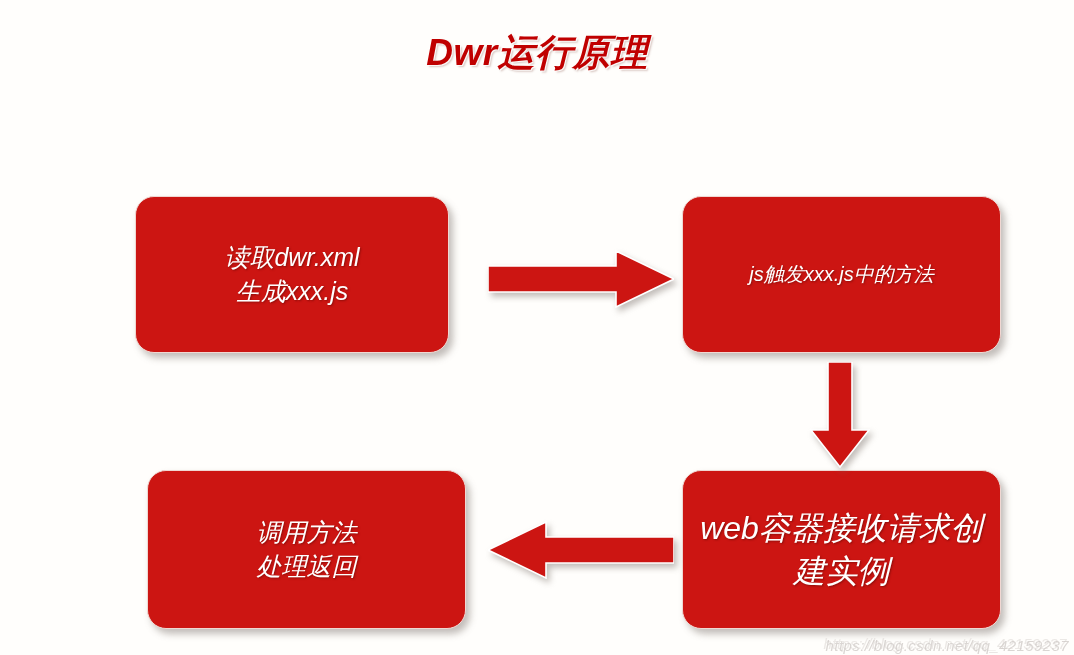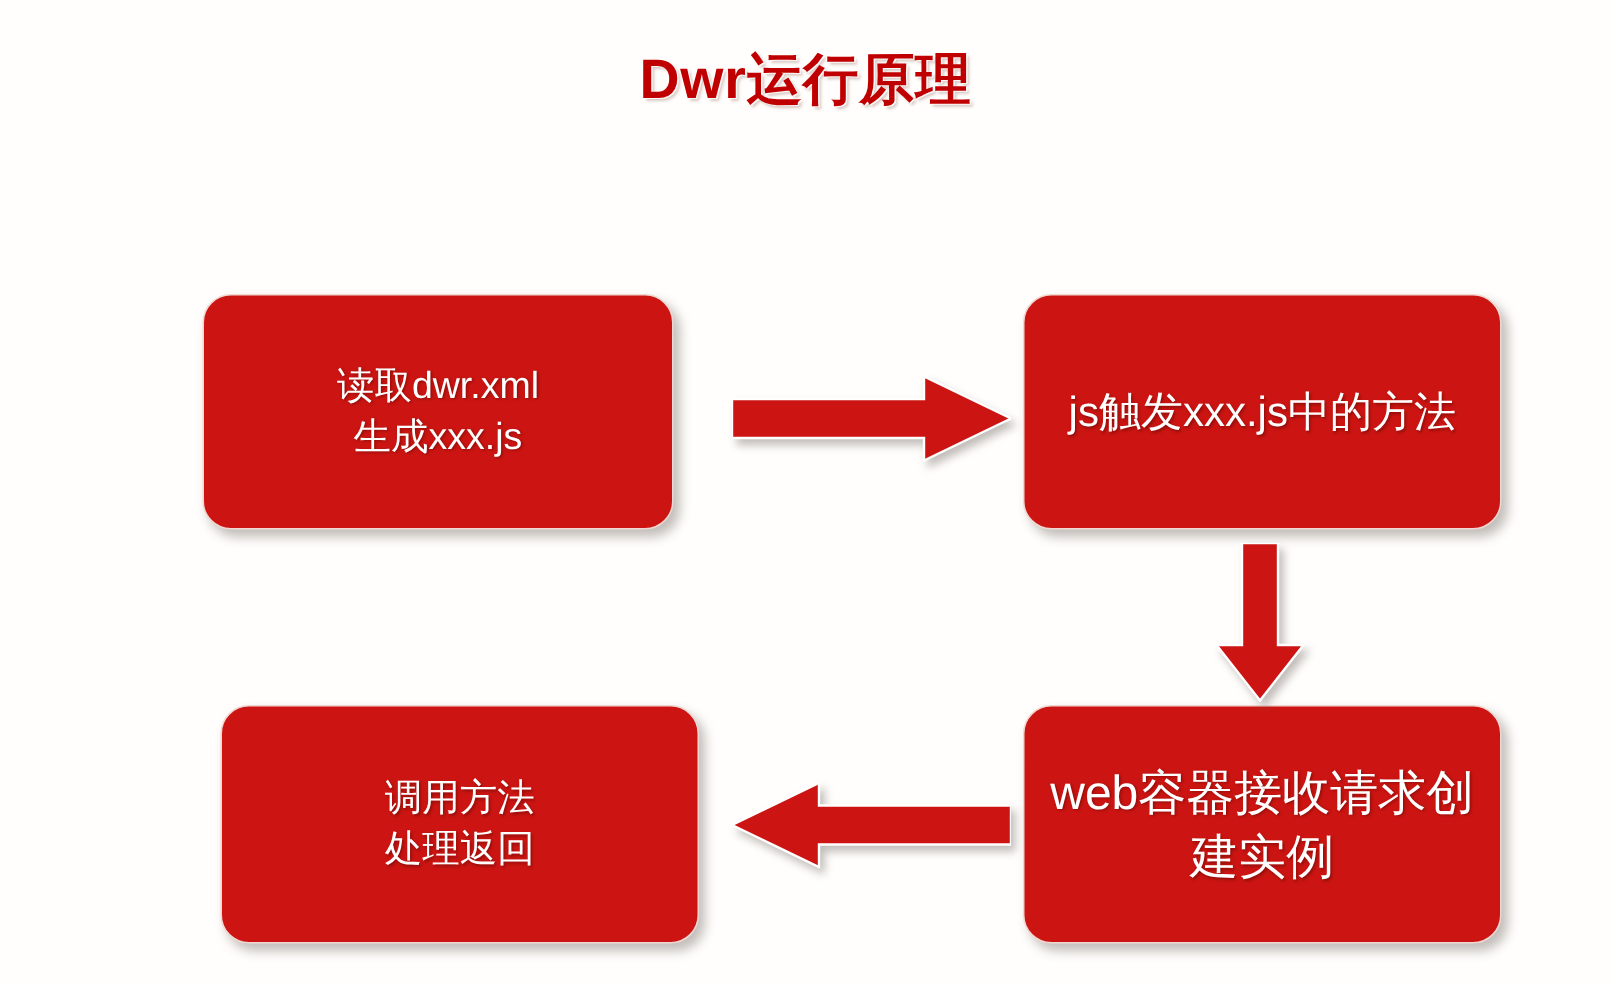--- a/index.html
+++ b/index.html
@@ -12,20 +12,21 @@
     background: #fffefc;
     font-family: "Liberation Sans", "DejaVu Sans", sans-serif;
     overflow: hidden;
     position: relative;
   }
 
   #canvas {
     position: relative;
     width: 1074px;
     height: 655px;
+    font-style: italic;
   }
 
   
   .slide-title {
     position: absolute;
     left: 0;
     top: 28px;
     width: 1074px;
     text-align: center;
     font-size: 37px;
@@ -57,21 +58,21 @@
     font-weight: normal;
     text-shadow: 1px 1px 2px rgba(90,10,5,0.55);
     white-space: pre-line;
   }
 
   #node-read-dwr    { left: 135px; top: 196px; width: 314px; height: 157px; }
   #node-js-trigger  { left: 682px; top: 196px; width: 319px; height: 157px; }
   #node-call-method { left: 147px; top: 470px; width: 319px; height: 159px; align-items: center; }
   #node-web-container { left: 682px; top: 470px; width: 319px; height: 159px; }
 
-  #node-js-trigger .node-label { font-size: 28px; }
+  #node-js-trigger .node-label { font-size: 20px; }
   #node-web-container .node-label { font-size: 32px; }
 
   
   .arrow {
     position: absolute;
     filter: drop-shadow(3px 4px 3px rgba(120,110,105,0.45));
   }
   #arrow-right { left: 488px; top: 250px; width: 186px; height: 58px; }
   #arrow-down  { left: 810px; top: 362px; width: 60px; height: 106px; }
   #arrow-left  { left: 488px; top: 521px; width: 186px; height: 58px; }
@@ -132,14 +133,15 @@
       <polygon points="18,0 42,0 42,68 59,68 30,105 1,68 18,68" fill="#cc1512" stroke="#ffffff" stroke-width="1.6"></polygon>
     </svg>
   </div>
 
   <div class="arrow" id="arrow-left">
     <svg width="186" height="58" viewBox="0 0 186 58" xmlns="http://www.w3.org/2000/svg">
       <polygon points="186,16 58,16 58,1 0,29 58,57 58,42 186,42" fill="#cc1512" stroke="#ffffff" stroke-width="1.6"></polygon>
     </svg>
   </div>
 
+  <div class="watermark">https://blog.csdn.net/qq_42159237</div>
 
 </div>
 
 </body></html>

